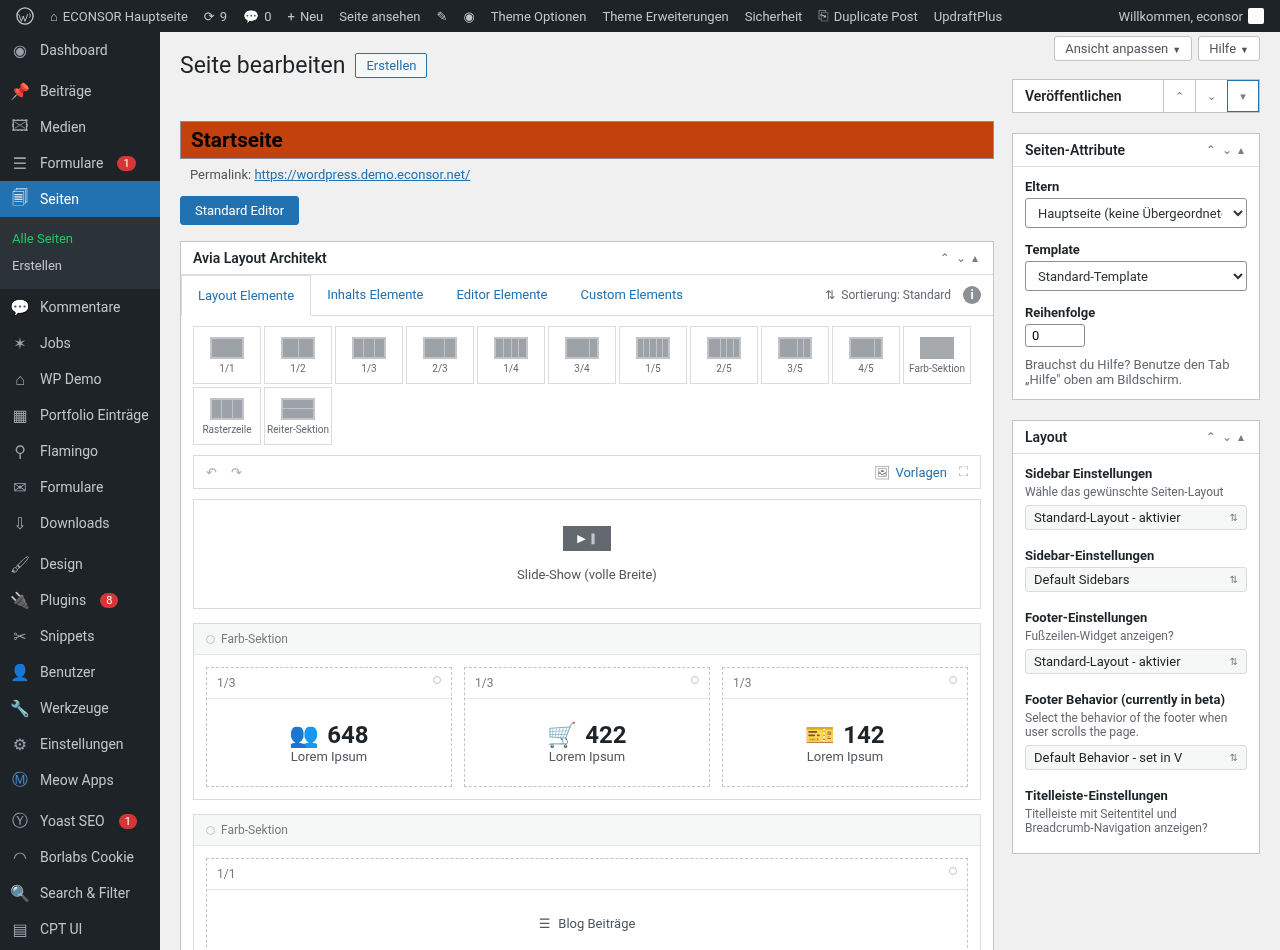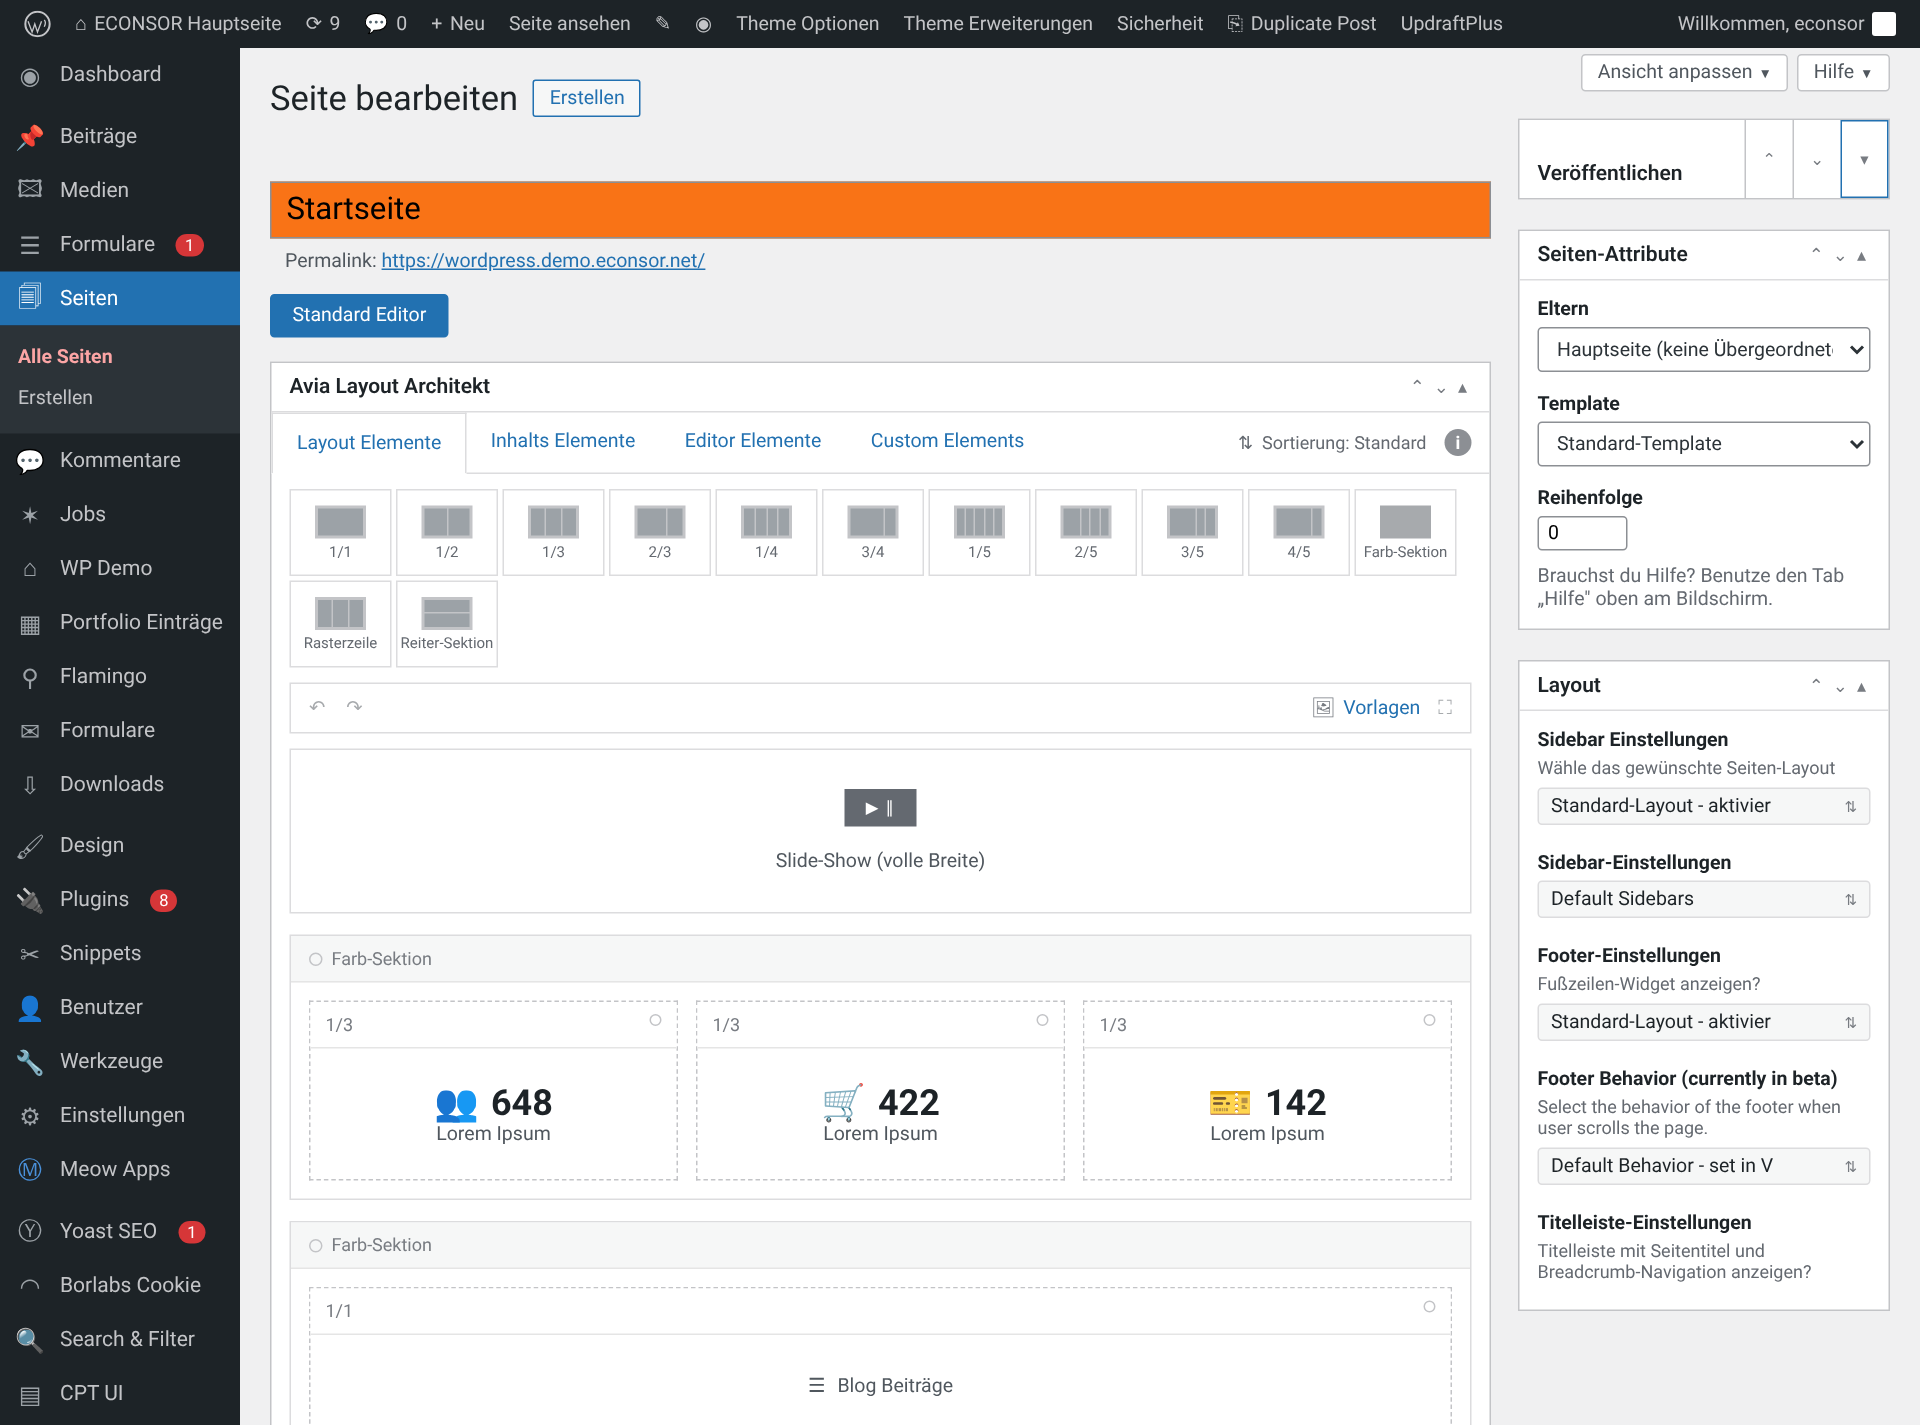--- a/index.html
+++ b/index.html
@@ -6,35 +6,35 @@
 body { background: #f0f0f1; color: #1d2327; font-size: 13px; }
 #adminbar { background: #1d2327; color: #c3c4c7; height: 32px; display: flex; align-items: center; padding: 0 8px; font-size: 13px; }
 #adminbar .ab-item { padding: 0 8px; display: flex; align-items: center; gap: 5px; cursor: pointer; height: 32px; }
 #adminbar .spacer { flex: 1; }
 #adminbar .ab-avatar { width: 16px; height: 16px; background: #fff; border-radius: 2px; display: inline-block; }
 #adminmenu { position: absolute; top: 32px; left: 0; width: 160px; background: #1d2327; color: #c3c4c7; height: calc(100% - 32px); overflow-y: auto; }
 .menu-top { display: flex; align-items: center; padding: 8px 10px; cursor: pointer; font-size: 14px; gap: 10px; }
 .menu-top.current { background: #2271b1; color: #fff; }
 .menu-sub { background: #2c3338; padding: 8px 0 10px 0; }
 .menu-sub .sub-item { padding: 6px 12px; font-size: 13px; cursor: pointer; color:#c3c4c7;}
-.menu-sub .sub-item.current { color: #fca5a5; font-weight: 700; }
+.menu-sub .sub-item.current { color: #22c55e; font-weight: 400; }
 .menu-sep { height: 5px; }
 .badge { background: #d63638; color: #fff; border-radius: 9px; font-size: 11px; padding: 1px 6px; margin-left: 4px; }
 .menu-icon { width: 20px; height: 20px; display: flex; align-items: center; justify-content: center; font-size: 16px; color:#9ca2a7;}
 .menu-top.current .menu-icon{color:#fff;}
 .wpcontent { margin-left: 160px; padding: 0; }
 .wpbody { padding: 10px 20px 60px 20px; }
 .wrap-header { display: flex; align-items: center; margin: 10px 0 5px; gap: 10px; }
 .wrap-header h1 { font-size: 23px; font-weight: 400; }
 .btn-outline { border: 1px solid #2271b1; color: #2271b1; background: #f6f7f7; padding: 4px 10px; font-size: 13px; cursor: pointer; border-radius: 2px; }
 .btn-primary { background: #2271b1; border: 1px solid #2271b1; color: #fff; padding: 6px 14px; font-size: 13px; cursor: pointer; border-radius: 3px; }
 .screen-opts { position: absolute; top: 36px; right: 20px; display: flex; gap: 6px; }
 .screen-btn { border: 1px solid #c3c4c7; background: #fff; color: #50575e; padding: 4px 10px; font-size: 13px; cursor: pointer; border-radius: 3px; }
 .screen-btn .arrow { font-size: 9px; margin-left: 4px; }
-.title-input { width: 100%; font-size: 1.6em; padding: 6px 10px; border: 1px solid #8c8f94; background: #f97316; margin-top: 37px; }
+.title-input { width: 100%; font-size: 1.6em; padding: 6px 10px; border: 1px solid #8c8f94; background: #c2410c; margin-top: 37px; font-weight: bold; }
 .permalink { font-size: 13px; color: #50575e; padding: 8px 10px 14px; }
 .permalink a { color: #2271b1; text-decoration: underline; }
 .main-cols { display: flex; gap: 18px; align-items: flex-start; }
 .col-main { flex: 1; min-width: 0; }
 .col-side { width: 248px; flex-shrink: 0; margin-top: 37px; }
 .postbox { background: #fff; border: 1px solid #c3c4c7; margin-bottom: 20px; }
 .postbox-header { display: flex; align-items: center; padding: 8px 12px; border-bottom: 1px solid #dcdcde; }
 .postbox-header h2 { font-size: 14px; font-weight: 600; flex: 1; }
 .postbox-header .hndl { cursor: pointer; padding: 0 3px; color: #787c82; font-size: 12px; }
 .postbox .inside { padding: 12px; }
@@ -68,21 +68,21 @@
 .section-body{padding:12px;display:flex;gap:12px;}
 .col-third{flex:1;border:1px dashed #c3c4c7;}
 .col-head{background:#fff;border-bottom:1px solid #e5e5e5;padding:8px 10px;font-size:12px;color:#787c82;display:flex;justify-content:space-between;}
 .col-content{padding:22px 10px;text-align:center;}
 .stat-val{font-size:24px;font-weight:700;display:flex;justify-content:center;align-items:center;gap:8px;}
 .stat-icon{font-size:24px;}
 .stat-lbl{font-size:13px;color:#50575e;}
 .col-full{border:1px dashed #c3c4c7;margin:12px;}
 .blog-row{padding:26px 12px;text-align:center;color:#50575e;font-size:13px;display:flex;align-items:center;justify-content:center;gap:8px;}
 .pub-row{display:flex;border:1px solid #c3c4c7;margin-bottom:0;}
-.pub-main{flex:1;display:flex;align-items:center;padding:8px 12px;gap:8px;margin-top:20px;}
+.pub-main{flex:1;display:flex;align-items:center;padding:8px 12px;gap:8px;}
 .pub-main h2{font-size:14px;font-weight:600;flex:1;}
 .pub-btn{border-left:1px solid #c3c4c7;width:32px;display:flex;align-items:center;justify-content:center;cursor:pointer;color:#787c82;font-size:11px;background:#fff;}
 .pub-btn.highlight{border:1px solid #2271b1;}
 .circle{width:9px;height:9px;border-radius:50%;border:1px solid #c3c4c7;display:inline-block;}
 .circle-sm{width:8px;height:8px;border-radius:50%;border:1px solid #c3c4c7;display:inline-block;}
 </style>
 </head>
 <body>
 
 <div id="adminbar">

